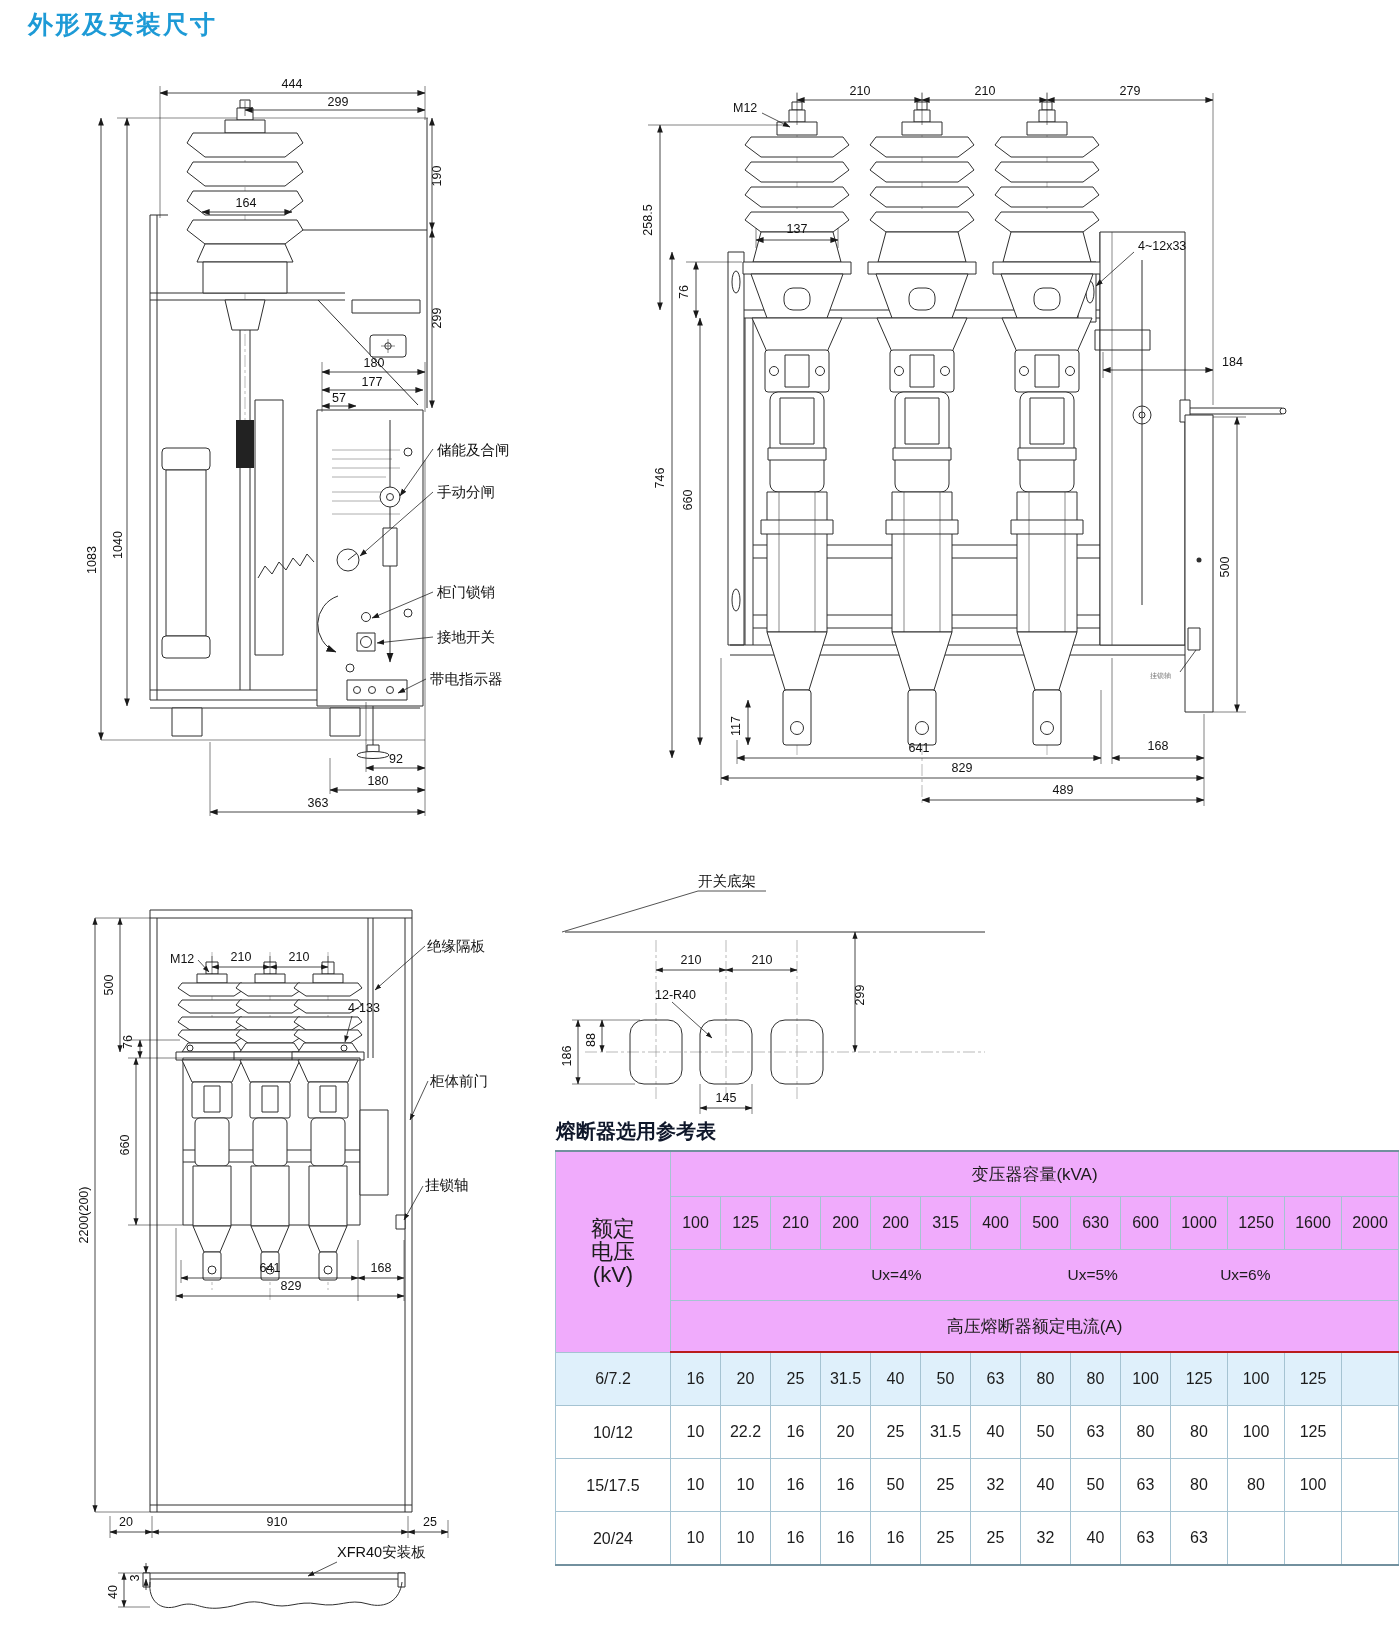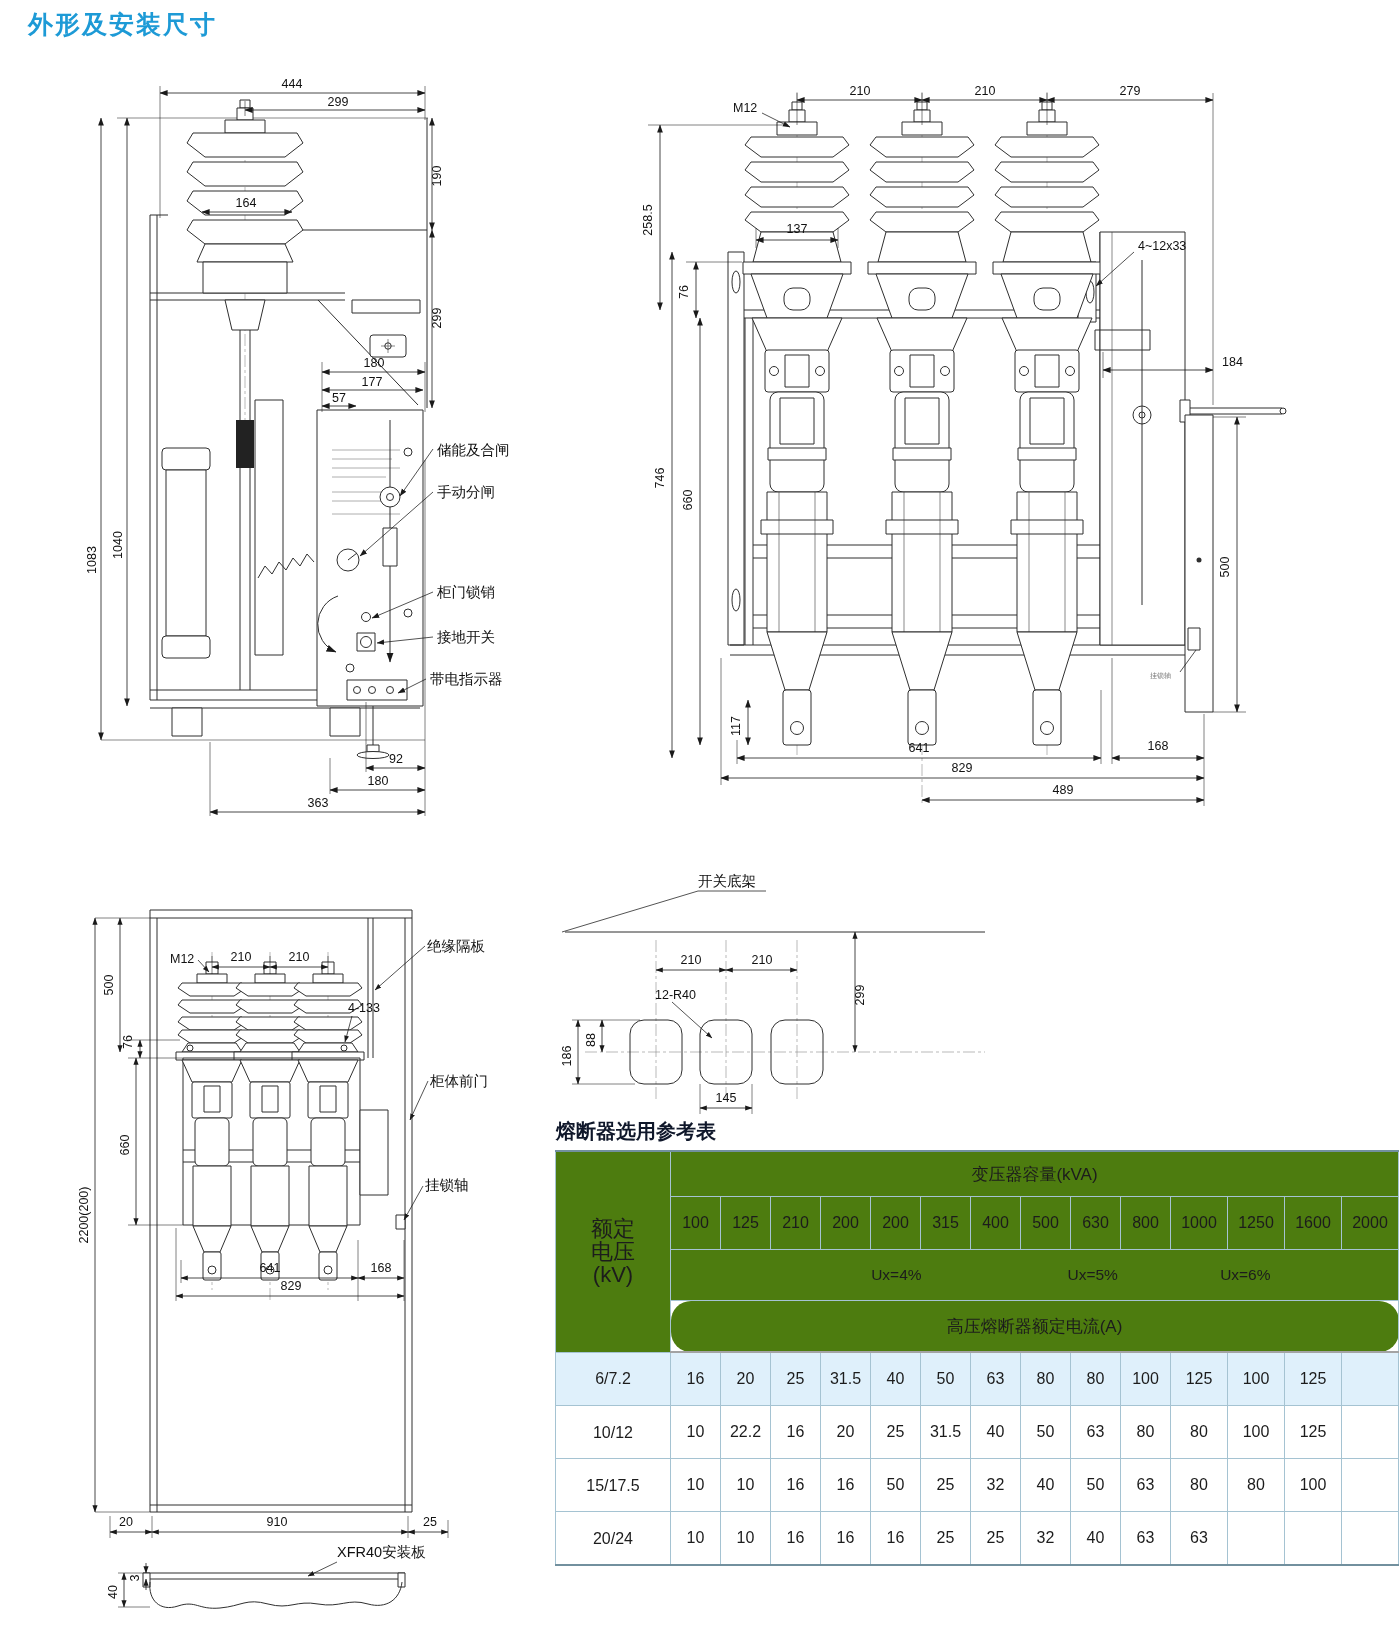--- a/index.html
+++ b/index.html
@@ -18,31 +18,31 @@
   .np{stroke:#9a9a9a;stroke-width:.8;fill:none;}
   .dark{fill:#2f2f2f;}
   text.d{font:12.5px "Liberation Sans",sans-serif;fill:#111;}
   text.cj{font:14.5px "Liberation Sans",sans-serif;fill:#111;}
   text.cjs{font:7px "Liberation Sans",sans-serif;fill:#777;}
   
   #fuse-title{position:absolute;left:556px;top:1118px;font-size:20px;font-weight:600;color:#0f172a;}
   #fuse-table{position:absolute;left:555px;top:1150px;border-collapse:collapse;table-layout:fixed;
               font-family:"Liberation Sans",sans-serif;color:#1c1c1c;}
   #fuse-table td{border:1px solid #a5c3d2;text-align:center;vertical-align:middle;padding:0;}
-  #fuse-table .hd{background:#4d7c0f;}
+  #fuse-table .hd{background:#f0abfc;}
   #fuse-table .r0{background:#dff0fb;}
   #fuse-table tr.cap td{height:52px;font-size:16px;}
   #fuse-table td.big{font-size:17px;}
   #fuse-table tr.data td{height:52px;font-size:16px;}
   #fuse-table .voltcell{font-size:22px;line-height:23px;}
   #fuse-table .top-row td{height:44px;}
   #fuse-table .ux td{height:50px;}
   #fuse-table .cur td{height:50px;}
   #fuse-table{border-top:2px solid #72909e;border-bottom:2px solid #72909e;}
-  #fuse-table tr.cur td{border-bottom:2px solid #a3a3a3;border-radius:20px;}
+  #fuse-table tr.cur td{border-bottom:2px solid #b91c1c;}
   .uxwrap{position:relative;height:100%;width:100%;}
   .uxwrap span{position:absolute;top:50%;transform:translate(-50%,-50%);font-size:15.5px;}
 </style>
 </head>
 <body>
 
 <div id="page">
 
   <div id="page-title">外形及安装尺寸</div>
 
@@ -574,21 +574,21 @@
     <tr class="cap">
       <td class="hd">100</td>
       <td class="hd">125</td>
       <td class="hd">210</td>
       <td class="hd">200</td>
       <td class="hd">200</td>
       <td class="hd">315</td>
       <td class="hd">400</td>
       <td class="hd">500</td>
       <td class="hd">630</td>
-      <td class="hd">800</td>
+      <td class="hd">600</td>
       <td class="hd">1000</td>
       <td class="hd">1250</td>
       <td class="hd">1600</td>
       <td class="hd">2000</td>
     </tr>
     <tr class="ux">
       <td class="hd" colspan="14">
         <div class="uxwrap">
           <span style="left:31%;">Ux=4%</span>
           <span style="left:58%;">Ux=5%</span>

